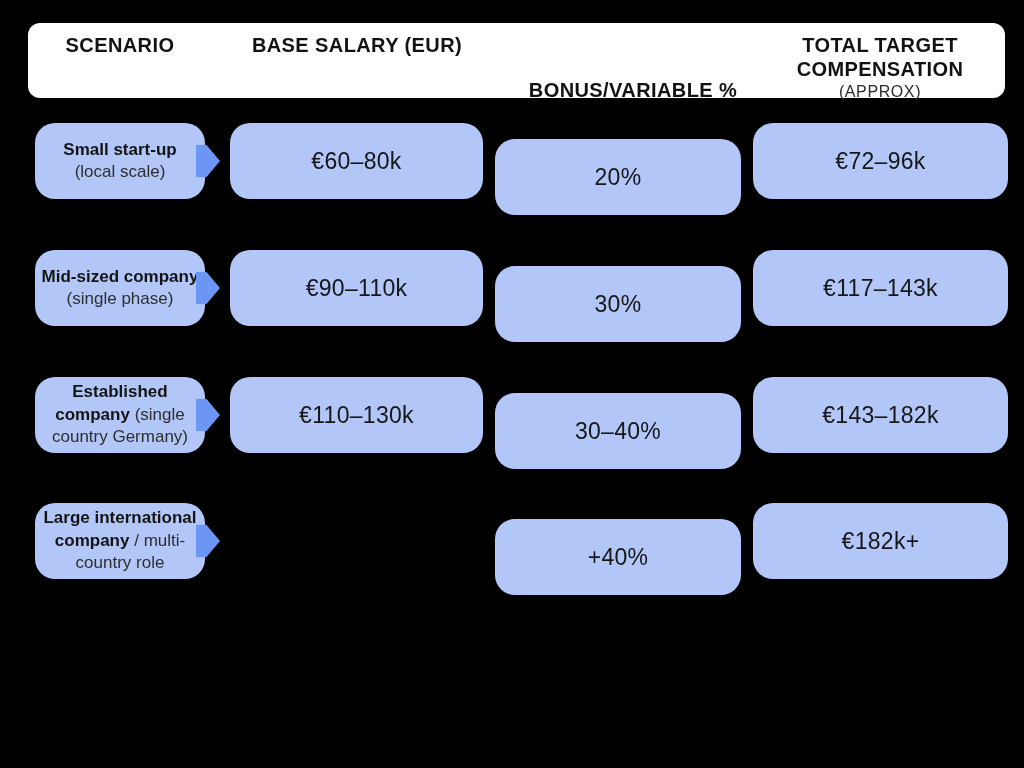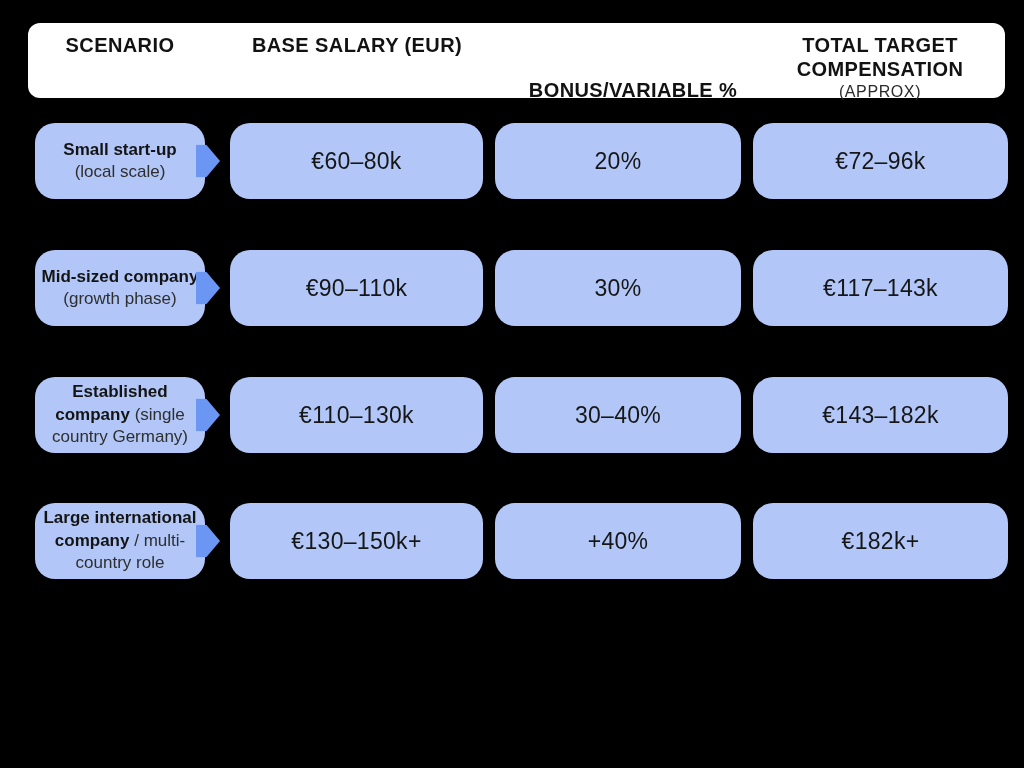--- a/index.html
+++ b/index.html
@@ -22,21 +22,21 @@
   .hcol.c4{left:727px;width:250px;}
   .h-sub{font-weight:400;font-size:16px;line-height:21px;letter-spacing:.6px;color:#2b2b2b;}
   
   .row{position:absolute;left:0;width:1024px;height:87px;}
   .cell{
     position:absolute;top:0;height:76px;background:#b2c7f8;border-radius:20px;
     display:flex;align-items:center;justify-content:center;
   }
   .value{font-weight:400;font-size:23px;letter-spacing:.3px;color:#161616;}
   .cell.base {left:230px;width:253px;}
-  .cell.bonus{left:495px;width:246px;}
+  .cell.bonus{left:495px;width:246px;margin-top:16px;}
   .cell.total{left:753px;width:255px;}
   
   .cell.scenario{left:35px;width:170px;border-radius:20px;}
   .cell.scenario::before{
     content:"";position:absolute;z-index:-1;left:-9px;top:-7px;width:131px;
     height:calc(100% + 11px);background:#4a79ea;border-radius:22px;
   }
   .scenario-text{
     position:relative;z-index:2;width:158px;margin:0 auto;text-align:center;
     font-size:17px;line-height:1.32;color:#1c1c1c;
@@ -74,21 +74,21 @@
     </div>
     <div class="cell base value">€60–80k</div>
     <div class="cell bonus value">20%</div>
     <div class="cell total value">€72–96k</div>
   </div>
 
   <div class="row" style="top:250px">
     <div class="cell scenario">
       <div class="scenario-text">
         <b>Mid-sized company</b>
-        <span>(growth phase)</span>
+        <span>(single phase)</span>
       </div>
       <span class="arrow"></span>
     </div>
     <div class="cell base value">€90–110k</div>
     <div class="cell bonus value">30%</div>
     <div class="cell total value">€117–143k</div>
   </div>
 
   <div class="row" style="top:377px">
     <div class="cell scenario">
@@ -104,18 +104,17 @@
   </div>
 
   <div class="row" style="top:503px">
     <div class="cell scenario">
       <div class="scenario-text">
         <b>Large international company</b>
         <span>/ multi-country role</span>
       </div>
       <span class="arrow"></span>
     </div>
-    <div class="cell base value">€130–150k+</div>
     <div class="cell bonus value">+40%</div>
     <div class="cell total value">€182k+</div>
   </div>
 
 </div>
 
 </body></html>

